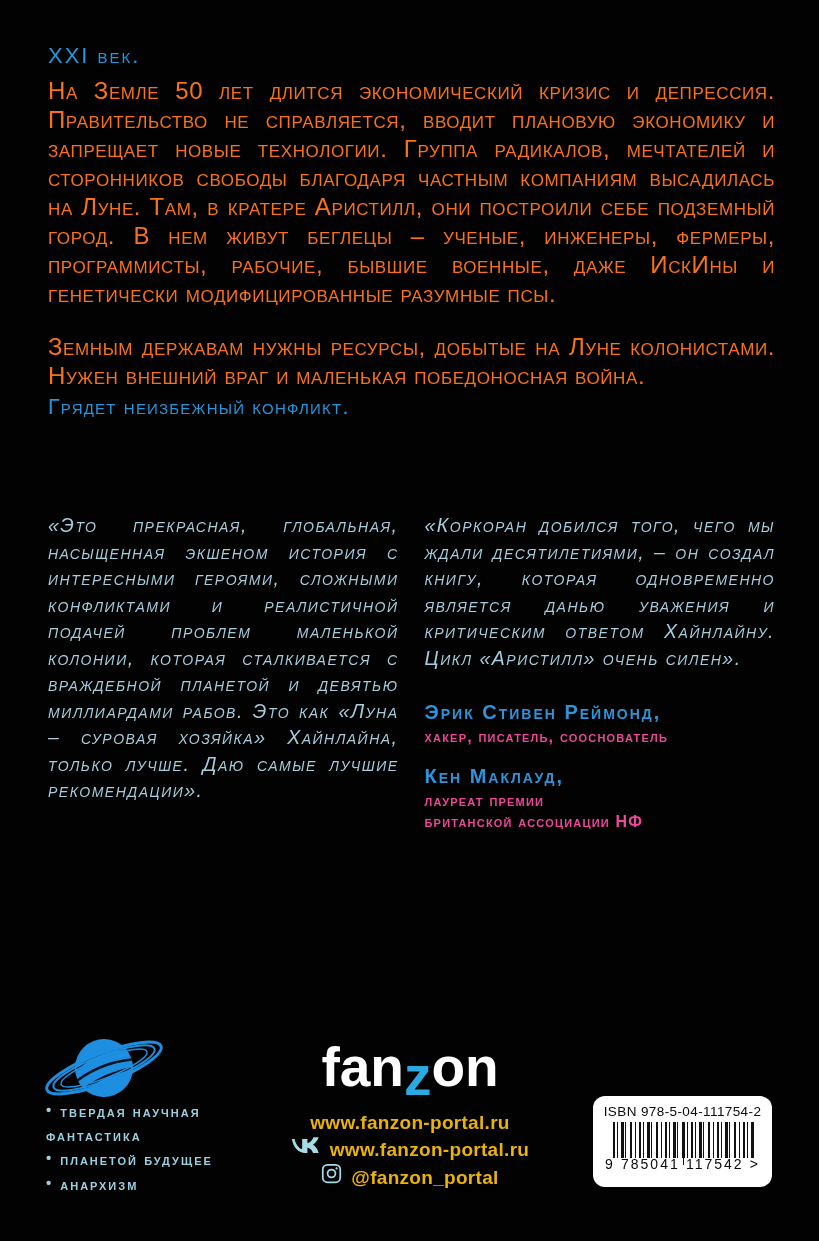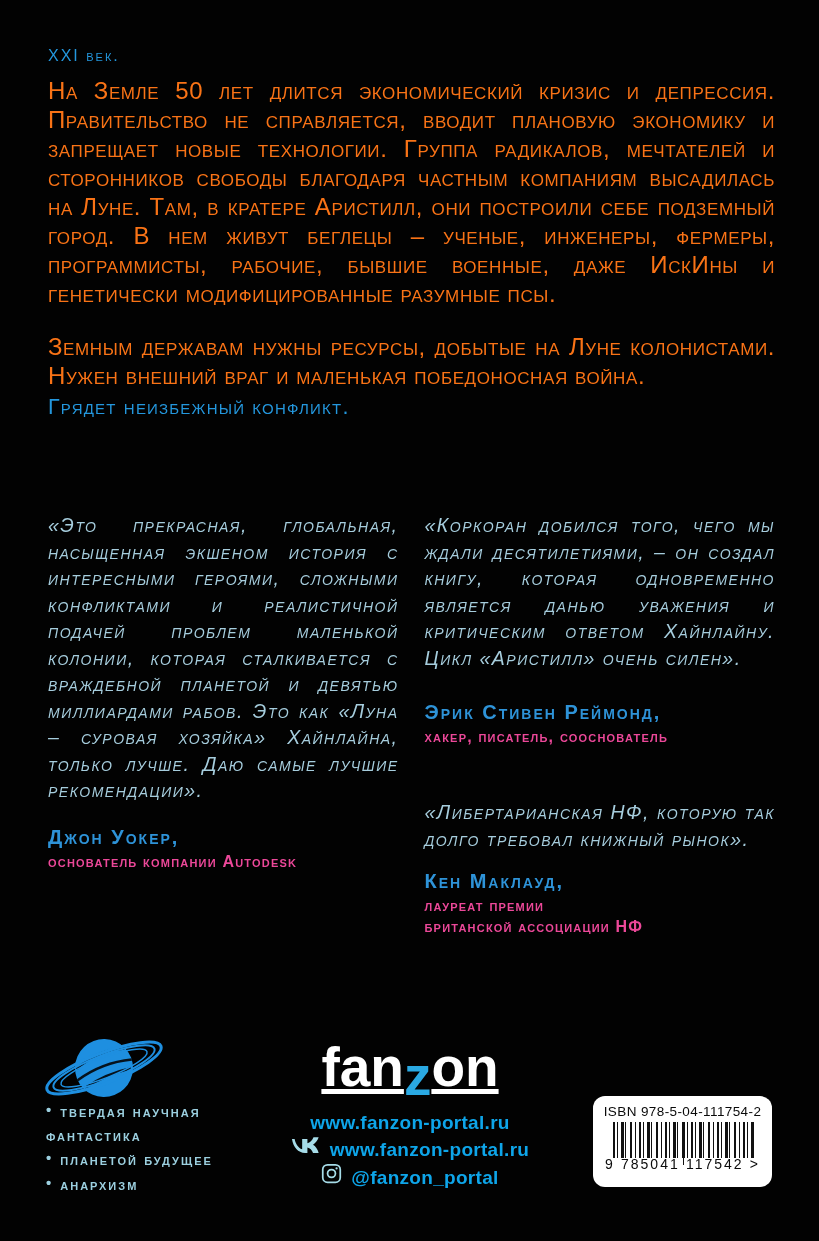--- a/index.html
+++ b/index.html
@@ -6,21 +6,21 @@
   .cover{
     position:relative;
     width:819px;height:1241px;
     background:#020202;
     overflow:hidden;
     font-family:"Liberation Sans", sans-serif;
   }
   
   .synopsis{position:absolute;left:48px;right:44px;top:44px;}
   .era{
-    color:#2497dd;font-size:16px;font-variant:small-caps;
+    color:#2497dd;font-size:22px;font-variant:small-caps;
     letter-spacing:2px;line-height:24px;
   }
   .syn-p{
     color:#f97316;font-size:24px;font-variant:small-caps;
     letter-spacing:.6px;line-height:29px;text-align:justify;
     margin:8px 0 0 0;
   }
   .syn-p2{margin-top:24px;}
   .tagline{
     color:#2497dd;font-size:21.5px;font-variant:small-caps;
@@ -51,27 +51,27 @@
   .tags{position:absolute;left:46px;top:1100px;width:232px;}
   .tag-item{
     color:#9cd0e0;font-size:15px;font-weight:bold;font-variant:small-caps;
     letter-spacing:2px;line-height:23.5px;margin-bottom:1px;
   }
   .tag-item .bullet{margin-right:7px;position:relative;top:-2px;}
   
   .brand{position:absolute;left:210px;width:400px;top:1038px;text-align:center;}
   .logo{
     color:#ffffff;font-size:55px;font-weight:bold;letter-spacing:0px;
-    line-height:58px;white-space:nowrap;text-decoration:underline;
+    line-height:58px;white-space:nowrap;
   }
   .logo .z{color:#2aa9e3;position:relative;top:.17em;}
   .sites{margin-top:13px;}
   .site-line{
     display:flex;align-items:center;justify-content:center;gap:9px;
-    color:#0ea5e9;font-size:19px;font-weight:bold;line-height:27px;
+    color:#eab308;font-size:19px;font-weight:bold;line-height:27px;
     letter-spacing:.3px;white-space:nowrap;
   }
   
   .isbn-label{
     position:absolute;left:593px;top:1096px;width:179px;height:91px;
     background:#fff;border-radius:12px;box-sizing:border-box;
     padding:8px 10px 5px;display:flex;flex-direction:column;
   }
   .isbn-text{
     color:#0a0a0a;font-size:13.5px;text-align:center;letter-spacing:.4px;
@@ -102,32 +102,27 @@
   <div class="synopsis">
     <div class="era">XXI век.</div>
     <p class="syn-p">На Земле 50 лет длится экономический кризис и депрессия.  Правительство не справляется, вводит плановую экономику и запрещает новые технологии. Группа радикалов, мечтателей и сторонников свободы благодаря частным компаниям высадилась на Луне. Там, в кратере Аристилл, они построили себе подземный город. В нем живут беглецы – ученые, инженеры, фермеры, программисты, рабочие, бывшие военные, даже ИскИны и генетически модифицированные разумные псы.</p>
     <p class="syn-p syn-p2">Земным державам нужны ресурсы, добытые на Луне колонистами. Нужен внешний враг и маленькая победоносная война.</p>
     <div class="tagline">Грядет неизбежный конфликт.</div>
   </div>
 
   <div class="quotes">
     <div class="qcol">
       <div class="qtext">«Это прекрасная, глобальная, насыщенная экшеном история с интересными героями, сложными конфликтами и реалистичной подачей проблем маленькой колонии, которая сталкивается с враждебной планетой и девятью миллиардами рабов. Это как «Луна – суровая хозяйка» Хайнлайна, только лучше. Даю самые лучшие рекомендации».</div>
-      <div class="attr attr-left">
-        <div class="attr-name">Джон Уокер,</div>
-        <div class="attr-role">основатель компании Autodesk</div>
-      </div>
     </div>
     <div class="qcol">
       <div class="qtext">«Коркоран добился того, чего мы ждали десятилетиями, – он создал книгу, которая одновременно является данью уважения и критическим ответом Хайнлайну. Цикл «Аристилл» очень силен».</div>
       <div class="attr attr-r1">
         <div class="attr-name">Эрик Стивен Реймонд,</div>
         <div class="attr-role">хакер, писатель, сооснователь</div>
       </div>
-      <div class="qtext quote-r2">«Либертарианская НФ, которую так долго требовал книжный рынок».</div>
       <div class="attr attr-r2">
         <div class="attr-name">Кен Маклауд,</div>
         <div class="attr-role">лауреат премии</div>
         <div class="attr-role">британской ассоциации НФ</div>
       </div>
     </div>
   </div>
 
   <div class="planet">
     <svg width="128" height="88" viewBox="0 0 128 88">

